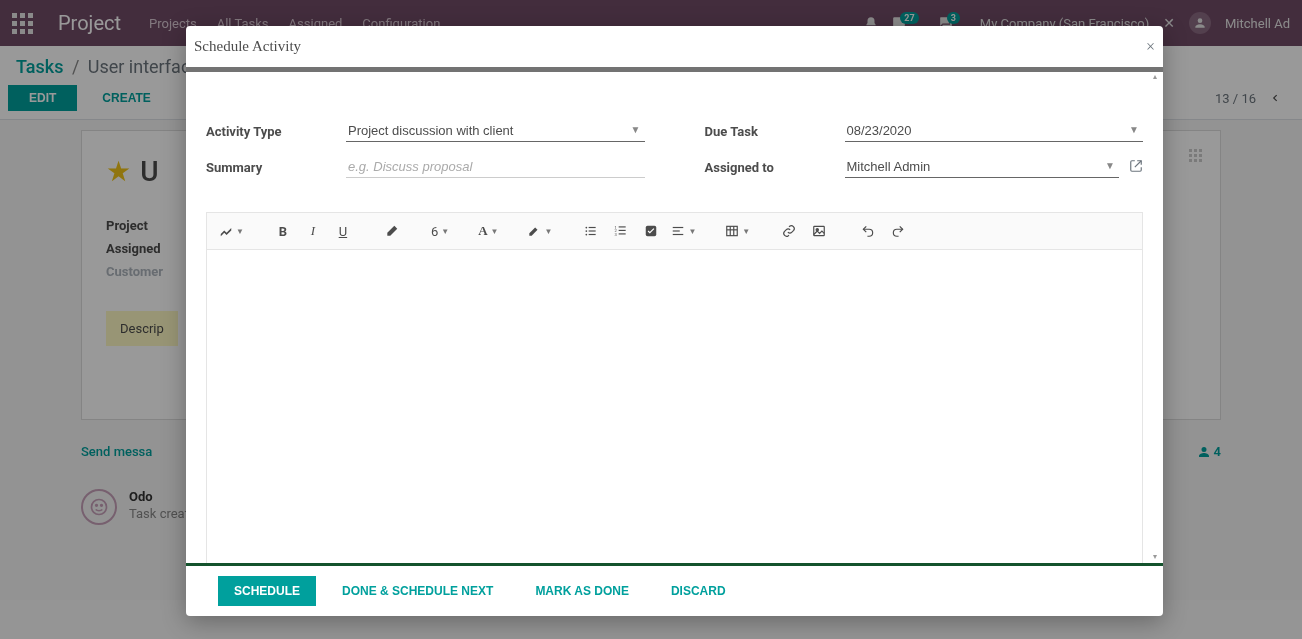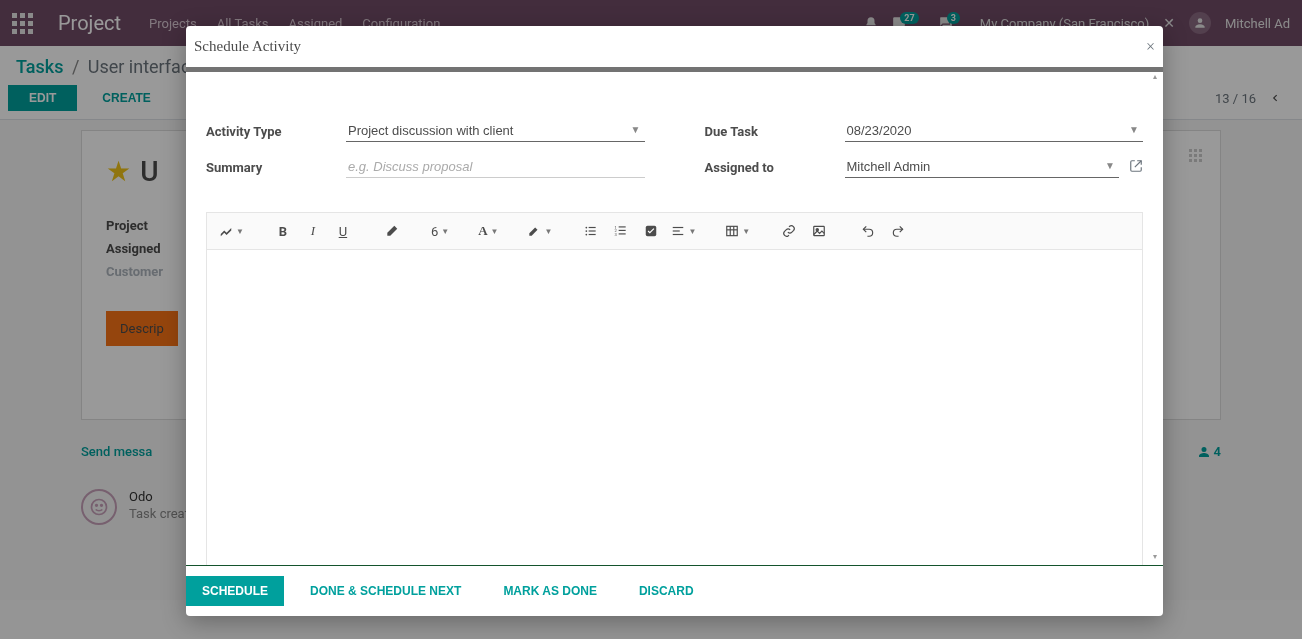--- a/index.html
+++ b/index.html
@@ -50,33 +50,33 @@
   .cb-row .pager .arrow { width: 22px; height: 22px; display: flex; align-items: center; justify-content: center; cursor: pointer; }
 
   
   .form-sheet { background: #f5f5f5; padding: 10px 0; height: 480px; position: relative; }
   .form-card { background: #fff; border: 1px solid #ddd; width: 1140px; margin: 0 auto; height: 290px; position: relative; padding: 24px; }
   .form-card .star { color: #f0c419; font-size: 28px; margin-right: 6px; }
   .form-card .title { font-size: 28px; color: #4c4c4c; font-weight: 500; }
   .form-card .fields { margin-top: 30px; }
   .form-card .fields .row { margin-bottom: 8px; }
   .form-card .fields .lbl { font-weight: 700; color: #4c4c4c; font-size: 13px; }
-  .form-card .desc-tab { display: inline-block; background: #f97316; color: #4c4c4c; padding: 10px 14px; margin-top: 24px; font-size:13px; }
+  .form-card .desc-tab { display: inline-block; background: #fef9c3; color: #4c4c4c; padding: 10px 14px; margin-top: 24px; font-size:13px; }
   .stage-bar { position: absolute; top: 0; right: 14px; display: flex; align-items: center; height: 36px; }
   .stage-bar .stage { background: #fff; border: 1px solid #dee2e6; padding: 8px 18px; font-size: 11px; font-weight: 700; color: #6c757d; letter-spacing: .3px; position: relative; }
   .stage-bar .stage.more { border-left: none; }
   .chatter { width: 1140px; margin: 24px auto 0; }
   .chatter .actions { display: flex; gap: 14px; font-size: 13px; }
   .chatter .actions .sm { color: #00a09d; font-weight: 500; cursor: pointer; }
   .chatter .followers { margin-left: auto; color: #00a09d; display: flex; align-items: center; gap: 4px; font-weight: 600; }
 
   .logmsg { width: 1140px; margin: 30px auto; display:flex; gap:12px; align-items:flex-start;}
   .logmsg .av { width:36px; height:36px; border-radius:50%; border:2px solid #c7a0b9; display:flex; align-items:center; justify-content:center;}
   .logmsg .txt { font-size:13px; color:#6c757d;}
-  .logmsg .txt .name{ font-weight:400; color:#333;}
+  .logmsg .txt .name{ font-weight:700; color:#333;}
   .logmsg .txt .body{ color:#888; margin-top:2px;}
 
   
   .overlay {
     position: absolute;
     inset: 0;
     background: rgba(0,0,0,0.4);
     z-index: 10;
   }
 
@@ -135,22 +135,22 @@
   .rte-toolbar .tb.wcaret { width: auto; padding: 0 4px; gap:3px; }
   .rte-toolbar .tb .dc { font-size: 8px; color: #777; }
   .rte-toolbar .sep { width: 1px; height: 18px; background: transparent; margin: 0 8px; }
   .rte-toolbar .tb svg { width: 14px; height: 14px; }
   .rte-area {
     height: 320px;
     padding: 10px;
   }
 
   .modal-footer {
-    border-top: 1px solid #14532d;
-    padding: 10px 0;
+    border-top: 3px solid #14532d;
+    padding: 10px 32px;
     display: flex;
     gap: 10px;
   }
   .modal-footer .mbtn {
     padding: 8px 16px;
     font-size: 12px;
     font-weight: 700;
     border: none;
     cursor: pointer;
     background: transparent;

